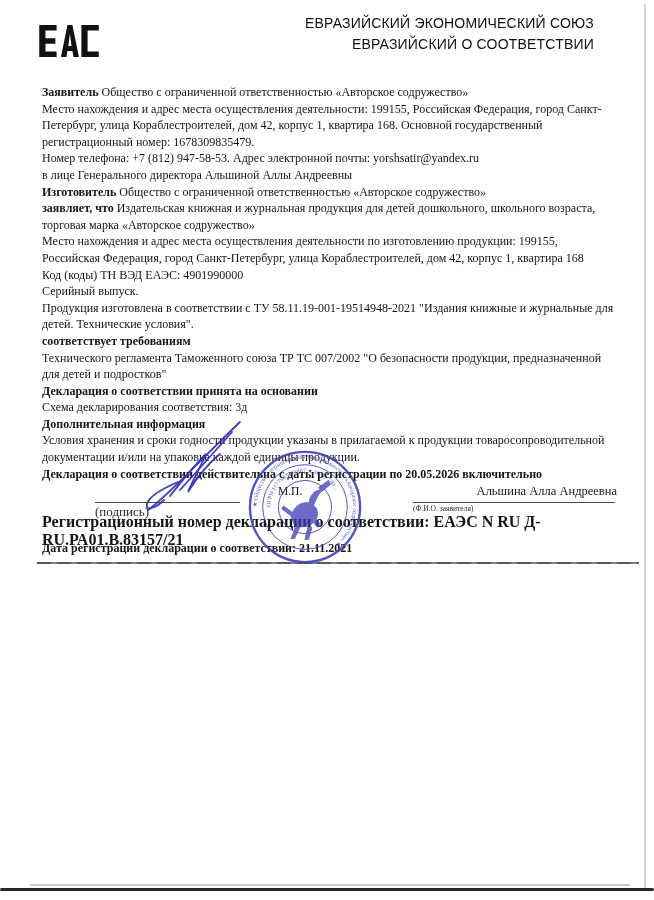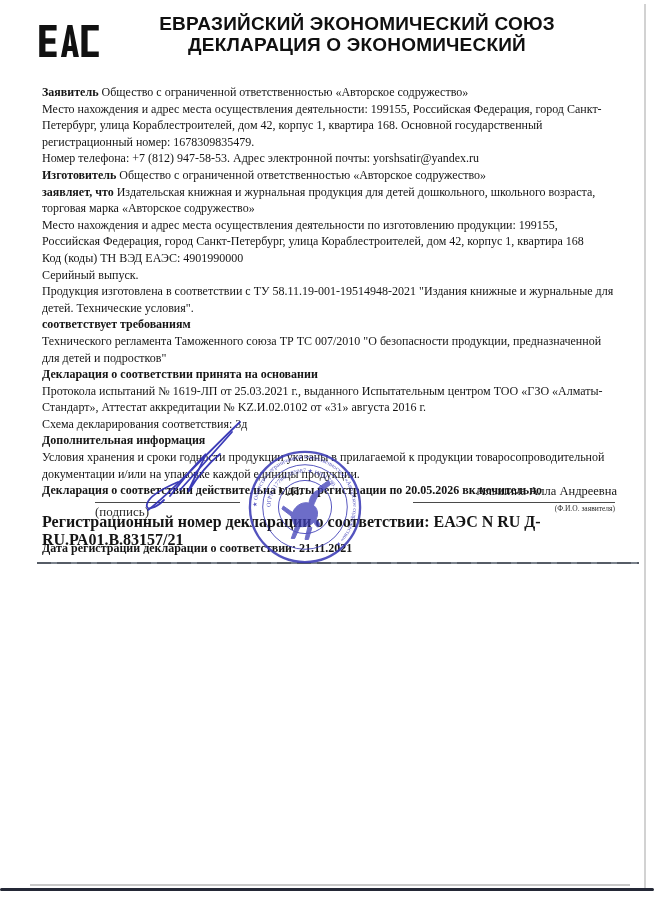--- a/index.html
+++ b/index.html
@@ -3,36 +3,36 @@
 <meta charset="utf-8">
 <style>
   html,body{margin:0;padding:0;background:#e8e8e8;}
   #page{
     position:relative;width:654px;height:900px;background:#ffffff;
     overflow:hidden;font-family:"Liberation Serif",serif;color:#151515;
     margin:0 auto;box-shadow:0 0 4px rgba(0,0,0,.25);
   }
   .eac-logo{position:absolute;left:38px;top:16px;}
   .doc-title{
-    position:absolute;left:120px;right:60px;top:13px;text-align:center;
-    font-family:"Liberation Sans",sans-serif;font-weight:bold;
-    font-size:19px;line-height:21px;color:#101010;letter-spacing:.2px;
+    position:absolute;left:120px;right:60px;top:13px;text-align:right;
+    font-family:"Liberation Sans",sans-serif;font-weight:normal;
+    font-size:14px;line-height:21px;color:#101010;letter-spacing:.2px;
   }
   .body-text{
     position:absolute;left:42px;top:84px;width:576px;
     font-size:12px;line-height:16.6px;
   }
   .body-text p{margin:0;}
   .b{font-weight:bold;}
   .sig-line{position:absolute;left:95px;top:502px;width:145px;border-top:1.2px solid #4a4a4a;}
   .sig-caption{position:absolute;left:95px;top:504px;width:170px;text-align:left;font-size:13px;color:#2c2c2c;}
   .mp-label{position:absolute;left:278px;top:485px;font-size:11.5px;}
   .applicant-name{position:absolute;left:405px;top:484px;width:212px;text-align:right;font-size:12.5px;}
   .name-line{position:absolute;left:413px;top:502px;width:202px;border-top:1.2px solid #4a4a4a;}
-  .name-caption{position:absolute;left:413px;top:504px;width:202px;text-align:right;font-size:7.5px;color:#2c2c2c;}
+  .name-caption{position:absolute;left:413px;top:504px;width:202px;text-align:left;font-size:7.5px;color:#2c2c2c;}
   .reg-number{position:absolute;left:42px;top:513px;width:580px;font-size:16px;font-weight:bold;}
   .reg-date{position:absolute;left:42px;top:541px;width:580px;font-size:12px;font-weight:bold;}
   .separator{position:absolute;left:37px;top:562px;width:602px;height:2px;
     background:repeating-linear-gradient(90deg,#565c66 0 14px,#7b828c 14px 20px);}
   .signature-svg{position:absolute;left:140px;top:416px;width:138px;height:102px;z-index:6;pointer-events:none;}
   .stamp{position:absolute;left:246px;top:448px;width:118px;height:118px;opacity:.88;z-index:5;pointer-events:none;}
   .scan-edge-right{position:absolute;left:644px;top:4px;width:2px;height:886px;background:#d2d2d2;}
   .scan-edge-bottom{position:absolute;left:0;top:888px;width:654px;height:3px;background:#242836;border-radius:2px;}
   .scan-edge-bottom-soft{position:absolute;left:30px;top:884px;width:600px;height:2px;background:#c9c9c9;}
 </style>
@@ -44,37 +44,37 @@
   <svg class="eac-logo" width="62" height="50" viewBox="0 0 100 54" aria-hidden="true">
     <g fill="#111111">
       <path d="M2 1 H30 V10 H12 V22.5 H28 V31.5 H12 V44 H30 V53 H2 Z"></path>
       <path fill-rule="evenodd" d="M37 53 L47.5 1 H55.5 L66 53 H57.2 L55.5 43 H47.5 L45.8 53 Z M49 35 H54 L51.5 15 Z"></path>
       <path d="M70 1 H98 V10 H80 V44 H98 V53 H70 Z"></path>
     </g>
   </svg>
 
   <div class="doc-title">
     <div>ЕВРАЗИЙСКИЙ ЭКОНОМИЧЕСКИЙ СОЮЗ</div>
-    <div>ДЕКЛАРАЦИЯ О ЭКОНОМИЧЕСКИЙ</div>
+    <div>ЕВРАЗИЙСКИЙ О СООТВЕТСТВИИ</div>
   </div>
 
   <div class="body-text">
       <p><span class="b">Заявитель</span><span> Общество с ограниченной ответственностью «Авторское содружество»</span></p>
       <p><span>Место нахождения и адрес места осуществления деятельности: 199155, Российская Федерация, город Санкт-Петербург, улица Кораблестроителей, дом 42, корпус 1, квартира 168. Основной государственный регистрационный номер: 1678309835479.</span></p>
       <p><span>Номер телефона: +7 (812) 947-58-53. Адрес электронной почты: yorshsatir@yandex.ru</span></p>
+      <p><span>в лице Генерального директора Альшиной Аллы Андреевны</span></p>
       <p><span class="b">Изготовитель</span><span> Общество с ограниченной ответственностью «Авторское содружество»</span></p>
       <p><span class="b">заявляет, что</span><span> Издательская книжная и журнальная продукция для детей дошкольного, школьного возраста, торговая марка «Авторское содружество»</span></p>
       <p><span>Место нахождения и адрес места осуществления деятельности по изготовлению продукции: 199155, Российская Федерация, город Санкт-Петербург, улица Кораблестроителей, дом 42, корпус 1, квартира 168</span></p>
       <p><span>Код (коды) ТН ВЭД ЕАЭС: 4901990000</span></p>
       <p><span>Серийный выпуск.</span></p>
       <p><span>Продукция изготовлена в соответствии с ТУ 58.11.19-001-19514948-2021 "Издания книжные и журнальные для детей. Технические условия".</span></p>
       <p><span class="b">соответствует требованиям</span></p>
-      <p><span>Технического регламента Таможенного союза ТР ТС 007/2010 "О безопасности продукции, предназначенной для детей и подростков"</span></p>
+      <p><span>Технического регламента Таможенного союза ТР ТС 007/2002 "О безопасности продукции, предназначенной для детей и подростков"</span></p>
       <p><span class="b">Декларация о соответствии принята на основании</span></p>
-      <p><span>Протокола испытаний № 1619-ЛП от 25.03.2021 г., выданного Испытательным центром ТОО «ГЗО «Алматы-Стандарт», Аттестат аккредитации № KZ.И.02.0102 от «31» августа 2016 г.</span></p>
       <p><span>Схема декларирования соответствия: 3д</span></p>
       <p><span class="b">Дополнительная информация</span></p>
       <p><span>Условия хранения и сроки годности продукции указаны в прилагаемой к продукции товаросопроводительной документации и/или на упаковке каждой единицы продукции.</span></p>
       <p><span class="b">Декларация о соответствии действительна с даты регистрации по 20.05.2026 включительно</span></p>
     </div>
 
   <div class="sig-line"></div>
   <div class="sig-caption">(подпись)</div>
   <div class="mp-label">М.П.</div>
   <div class="applicant-name">Альшина Алла Андреевна</div>

